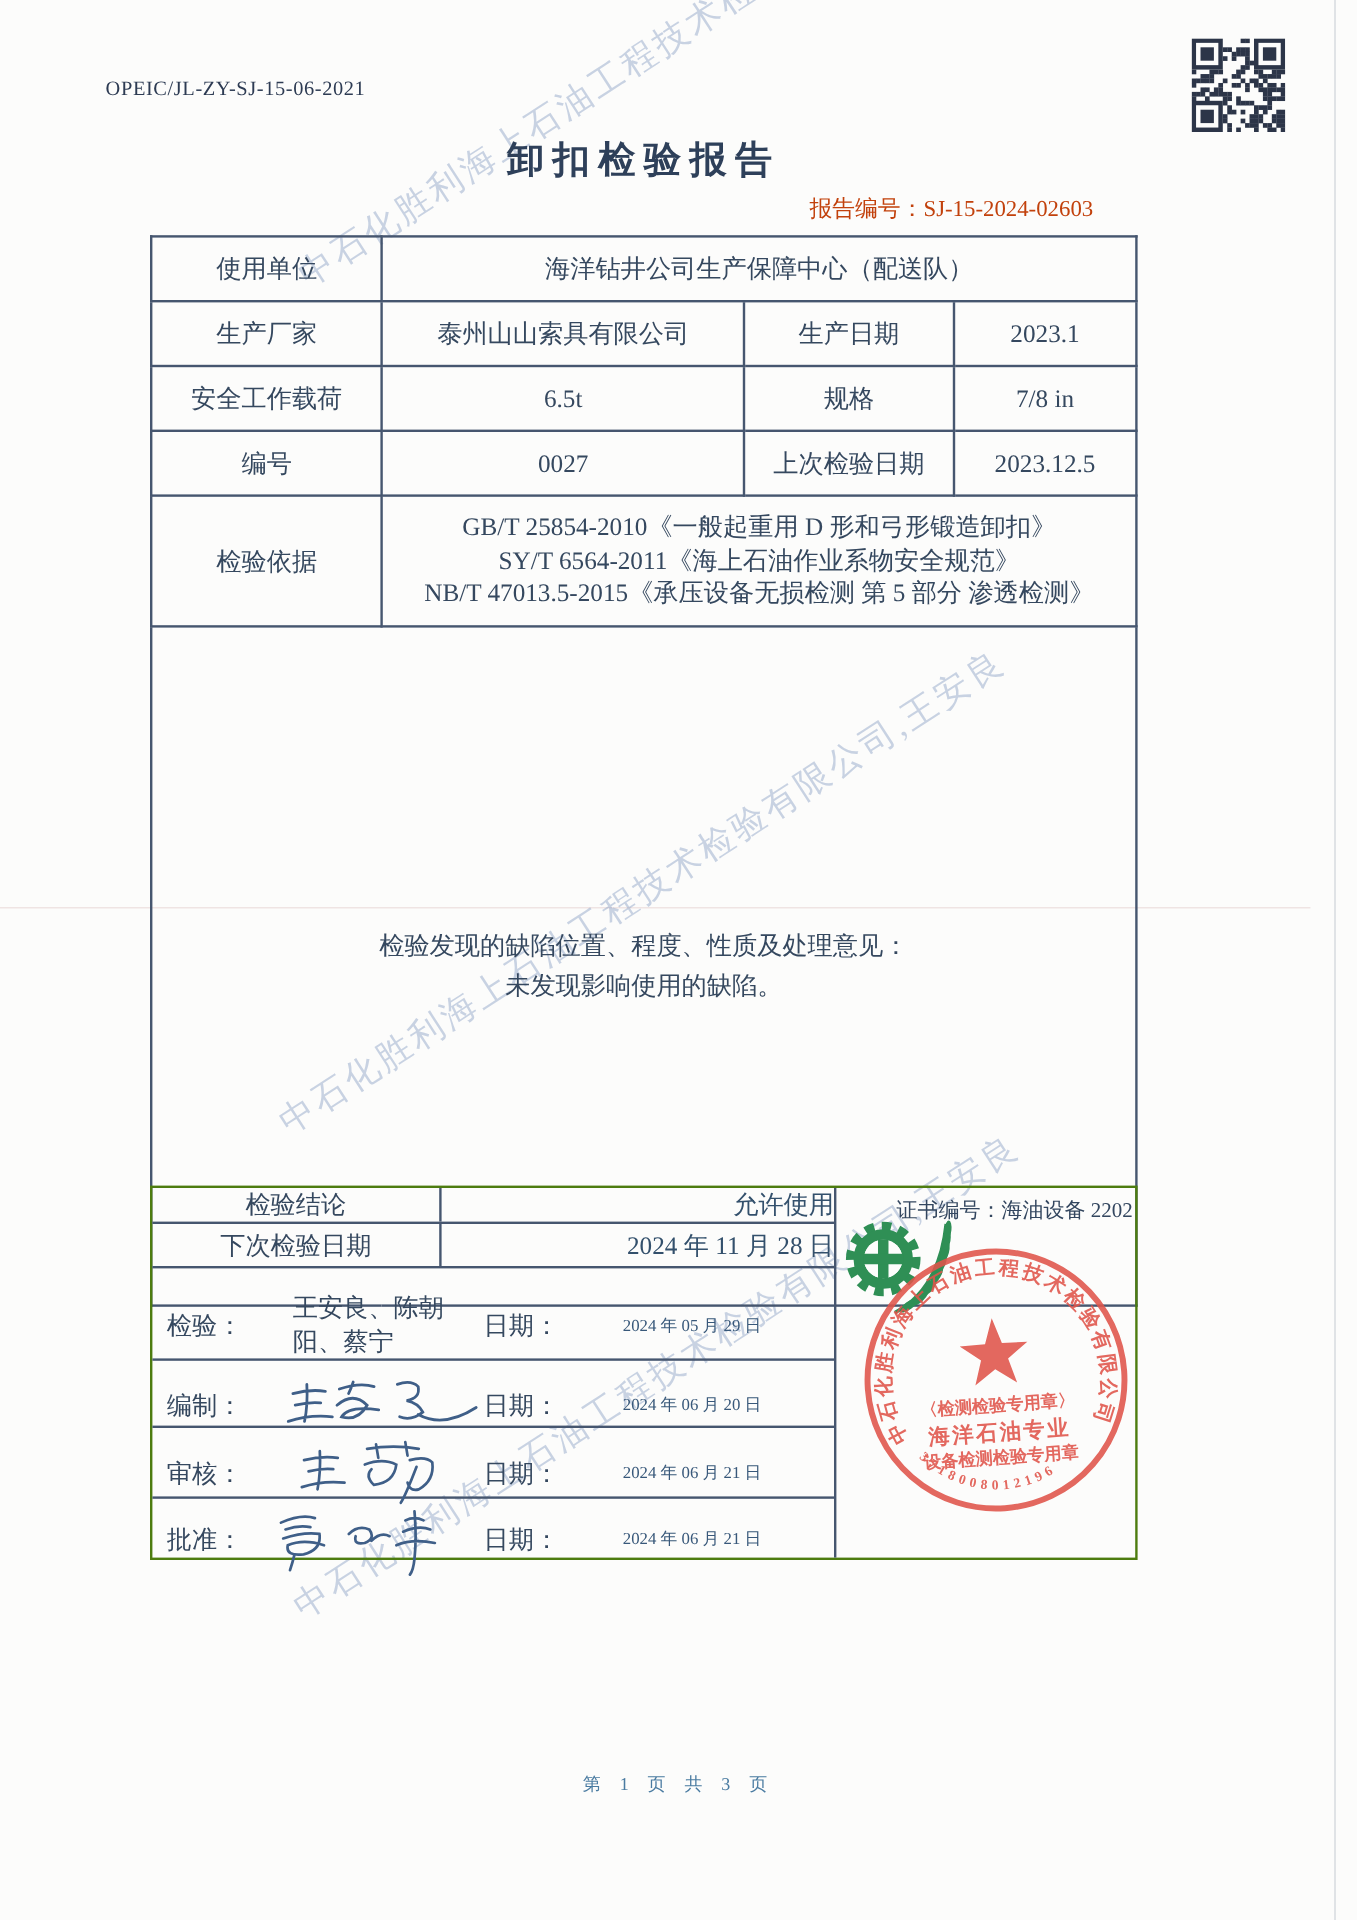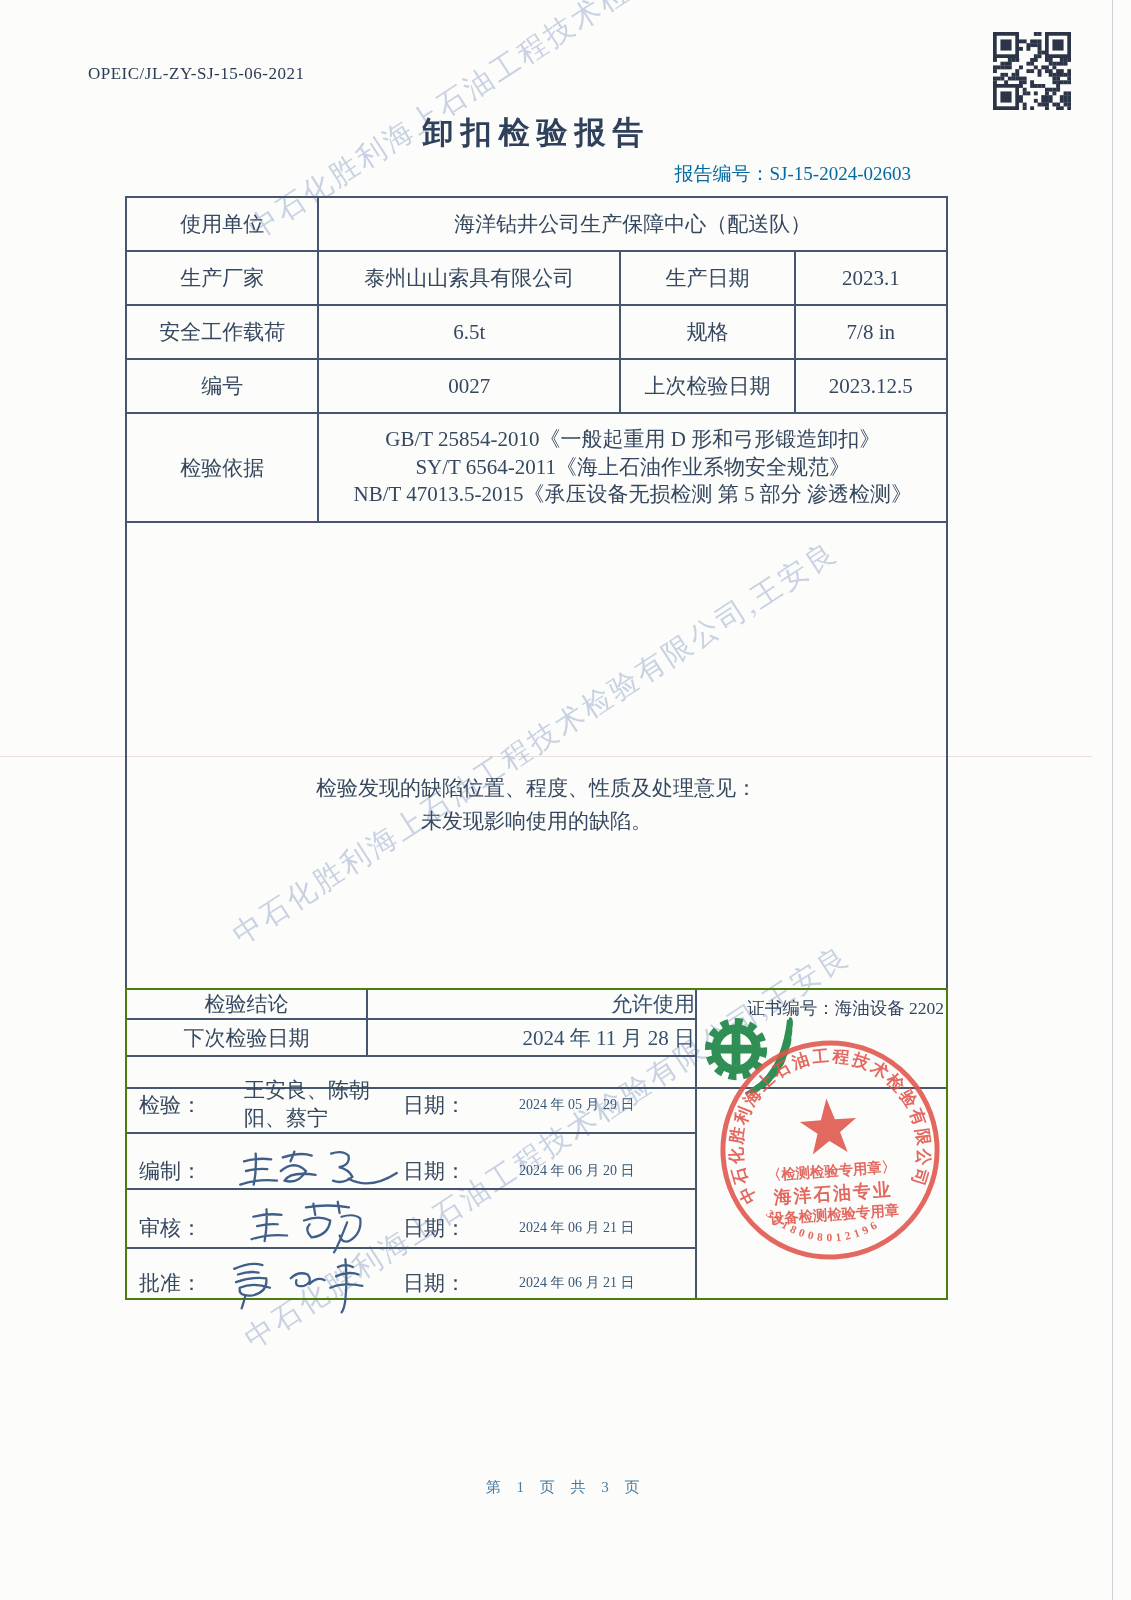--- a/index.html
+++ b/index.html
@@ -20,21 +20,21 @@
   }
   
   .doc-code{position:absolute;left:88px;top:64px;font-size:17px;letter-spacing:.5px;color:#2d3b53;z-index:2;}
   .qr{position:absolute;left:993px;top:32px;width:78px;height:78px;z-index:2;}
   .title{
     position:absolute;left:125px;top:112px;width:823px;text-align:center;
     font-size:31px;font-weight:bold;letter-spacing:7px;color:#2e405a;z-index:2;
   }
   .report-no{
     position:absolute;left:125px;top:161px;width:786px;text-align:right;
-    font-size:19px;color:#0369a1;z-index:2;
+    font-size:19px;color:#c2410c;z-index:2;
   }
   
   table.info{
     position:absolute;left:125px;top:196px;width:823px;border-collapse:collapse;z-index:2;
   }
   table.info td{
     border:2px solid #46566f;font-size:21px;text-align:center;vertical-align:middle;
     padding:12px 4px;color:#35485f;
   }
   td.basis-cell{text-align:left;padding:4px 4px 4px 14px;font-size:20.5px;line-height:1.32;font-family:Liberation Serif, serif;}

